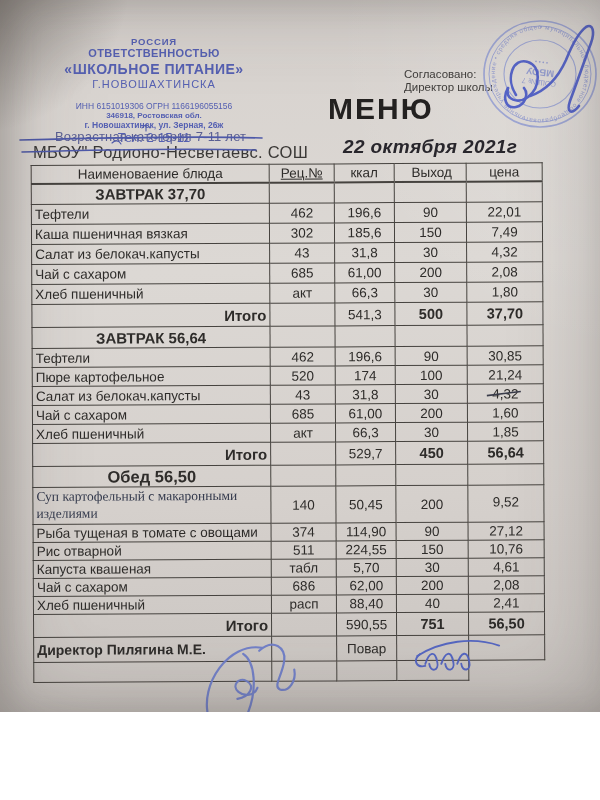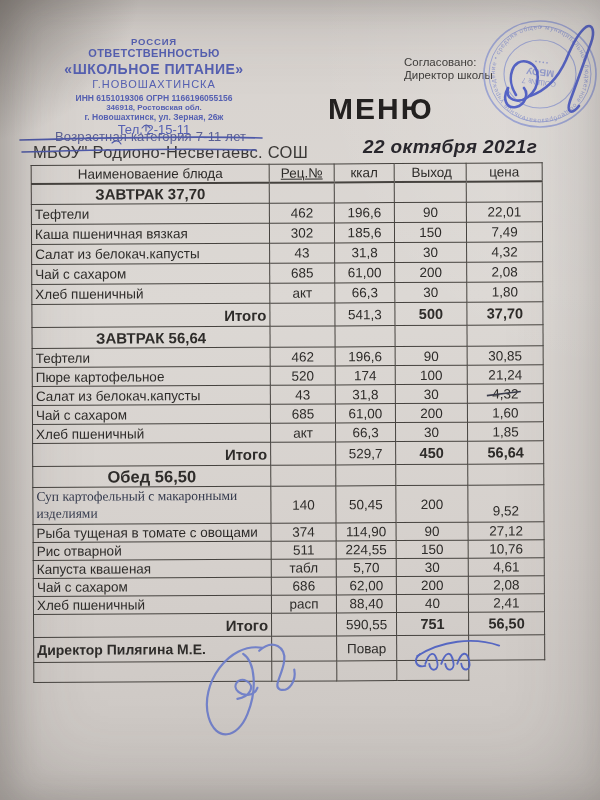--- a/index.html
+++ b/index.html
@@ -1,45 +1,45 @@
 <!DOCTYPE html>
 <html><head>
 <meta charset="utf-8">
 <style>
   html,body{margin:0;padding:0;}
   body{width:600px;height:800px;overflow:hidden;font-family:"Liberation Sans",sans-serif;}
   #photo{
-    position:relative;width:600px;height:800px;overflow:hidden;
+    position:relative;width:600px;height:712px;overflow:hidden;
     background:
       radial-gradient(circle at -4% -3%, rgba(70,64,58,.55), rgba(70,64,58,0) 16%),
       radial-gradient(circle at 108% 6%, rgba(255,255,255,.20), rgba(255,255,255,0) 34%),
       linear-gradient(178deg, #d7d2ce 0%, #dcd8d4 38%, #d5d0cc 70%, #c9c4c0 100%);
   }
   #photo::after{content:"";position:absolute;inset:0;pointer-events:none;
     box-shadow:inset 0 0 90px rgba(60,55,50,.28), inset 12px 0 30px rgba(60,55,50,.18);}
 
   
   .letterhead{position:absolute;left:28px;top:36px;width:252px;text-align:center;
     color:#5560b2;filter:blur(.35px);line-height:1.18;}
   .lh1{font-size:9.5px;font-weight:700;letter-spacing:.8px;}
   .lh2,.lh3{font-size:11px;font-weight:700;letter-spacing:.4px;}
   .lh4{font-size:14px;font-weight:800;letter-spacing:.5px;margin-top:1px;}
   .lh5{font-size:11px;font-weight:400;letter-spacing:1px;}
-  .lh6{font-size:8.5px;font-weight:700;margin-top:2px;}
+  .lh6{font-size:8.5px;font-weight:400;margin-top:10px;}
   .lh7{font-size:8px;font-weight:600;}
   .lh8{font-size:8.5px;font-weight:700;}
   .lh9{font-size:13px;font-weight:400;}
 
   
-  .approval{position:absolute;left:404px;top:56px;font-size:11.5px;color:#3f3d3b;line-height:13px;}
+  .approval{position:absolute;left:404px;top:68px;font-size:11.5px;color:#3f3d3b;line-height:13px;}
 
   
   .menu-title{position:absolute;left:328px;top:92px;font-size:30px;font-weight:700;
     letter-spacing:2px;color:#232120;}
-  .menu-date{position:absolute;left:363px;top:136px;font-size:19px;font-weight:700;
+  .menu-date{position:absolute;left:343px;top:136px;font-size:19px;font-weight:700;
     font-style:italic;color:#28262c;letter-spacing:.4px;}
   .age-line{position:absolute;left:55px;top:129px;font-size:13px;color:#5a5f92;letter-spacing:.2px;}
   .school-line{position:absolute;left:33px;top:143px;font-size:16.5px;color:#3a3836;letter-spacing:.3px;}
 
   
   .table-wrap{position:absolute;left:32px;top:165px;width:511px;
     transform:rotate(-.3deg);transform-origin:0 50%;}
   table{border-collapse:collapse;table-layout:fixed;width:511px;color:#2e2c2a;}
   td,th{border:1.4px solid #46433f;padding:0 3px;font-size:13.5px;font-weight:400;
     overflow:hidden;white-space:nowrap;}
@@ -53,21 +53,21 @@
   tr.r-sec td.sec-title{font-weight:700;text-align:center;font-size:15px;}
   tr.r-sec.big td.sec-title{font-size:16.5px;}
   td.num{text-align:center;}
   tr.r-item{height:20px}
   tr.r-item.s2{height:19px}
   tr.r-item.s3{height:18px}
   tr.r-soup{height:37px}
   tr.r-soup td.cell-name{font-family:"Liberation Serif",serif;color:#343a4d;
     white-space:normal;line-height:1.25;font-size:13.5px;}
   tr.r-soup td.num{vertical-align:middle;}
-  tr.r-soup td.price-low{vertical-align:bottom;padding-bottom:3px;}
+  tr.r-soup td.price-low{vertical-align:bottom;padding-bottom:12px;}
   tr.r-total{height:23px}
   tr.r-total td.total-label{font-weight:700;text-align:right;font-size:15px;padding-right:3px;}
   tr.r-total td.b{font-weight:700;font-size:14.5px;}
   tr.r-foot{height:25px}
   tr.r-foot td.cell-name{font-weight:700;font-size:14px;}
   tr.r-empty{height:20px}
   tr.r-empty td.noborder{border:none;}
 
   svg{display:block}
   .overlay{position:absolute;left:0;top:0;pointer-events:none;}

